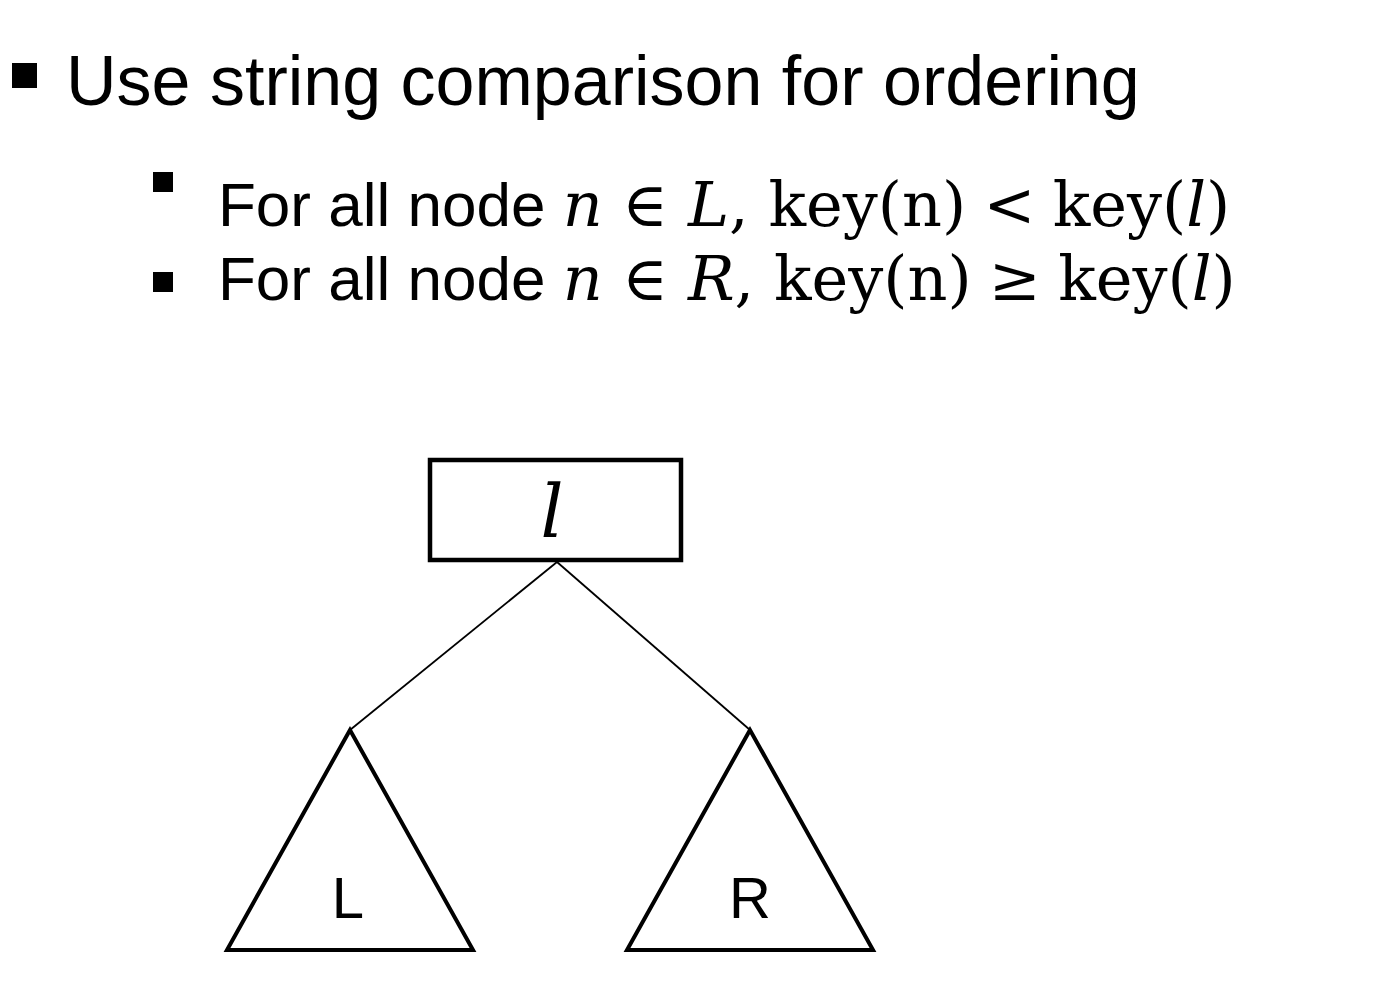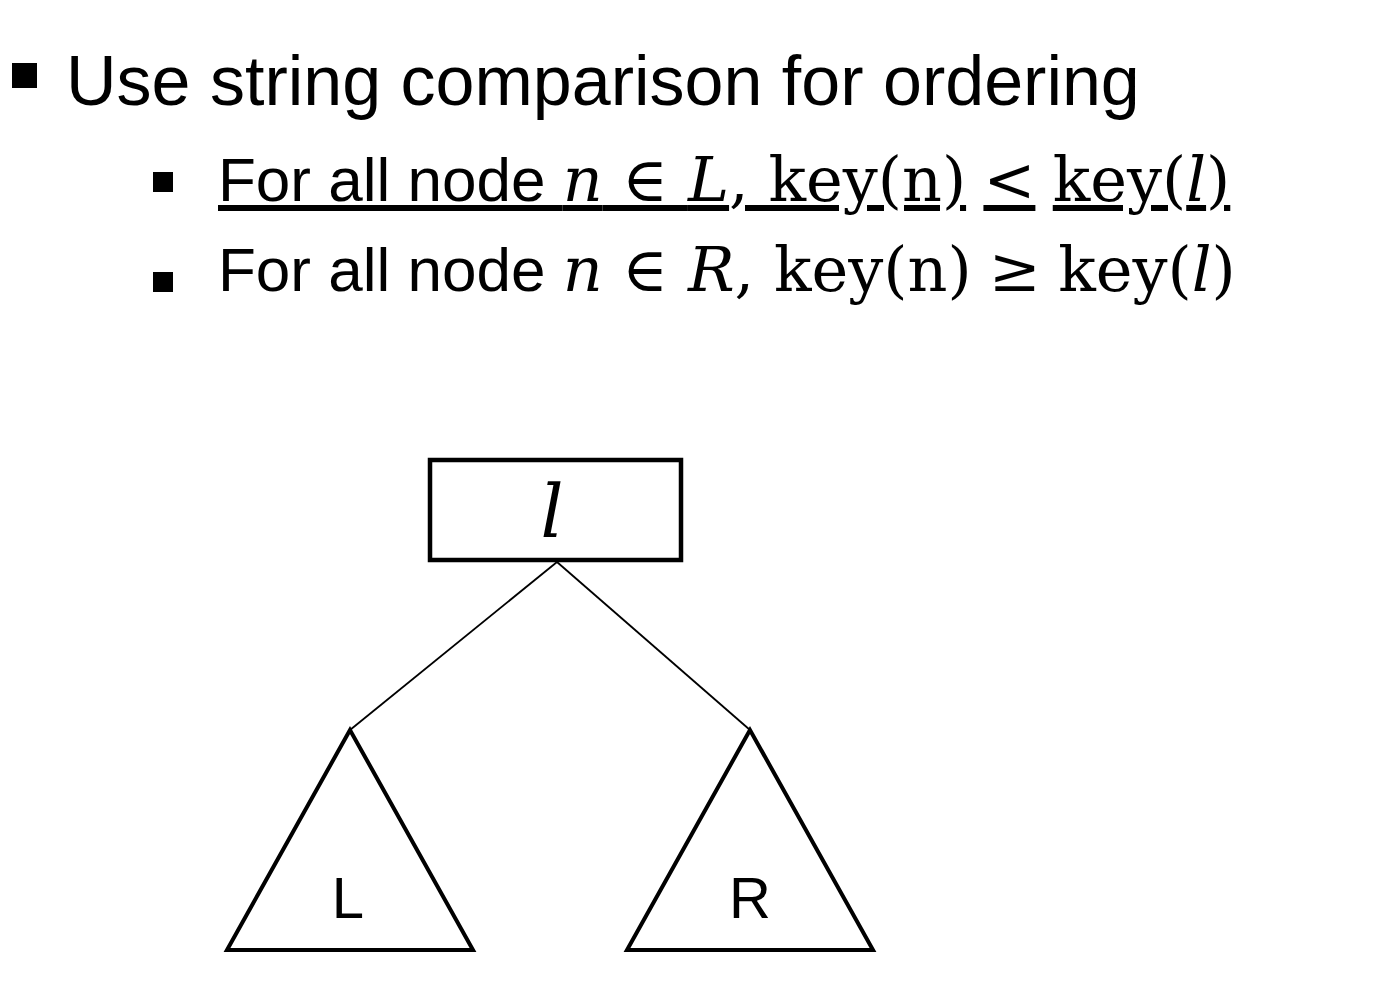--- a/index.html
+++ b/index.html
@@ -19,22 +19,22 @@
 
   .title-line {
     position:absolute; left:66px; top:46px;
     font-size:70px; line-height:1; white-space:nowrap;
     font-family:"Liberation Sans", sans-serif;
   }
   .sub-line {
     position:absolute; left:218px;
     font-size:62px; line-height:1; white-space:nowrap;
   }
-  .sub-line-1 { top:149px;text-decoration:underline; }
-  .sub-line-2 { top:239px; }
+  .sub-line-1 { top:174px; }
+  .sub-line-2 { top:248px; }
 
   .sans { font-family:"Liberation Sans", sans-serif; }
   .mser { font-family:"DejaVu Serif", "Liberation Serif", serif; }
   .mvar { font-family:"DejaVu Serif", "Liberation Serif", serif; font-style:italic; }
   .mop  { font-family:"DejaVu Serif", "Liberation Serif", serif; padding:0 0.28em; }
 
   .diagram-svg { position:absolute; left:0; top:0; }
   .shape { fill:#ffffff; stroke:#000000; }
   .node-box { stroke-width:4.5; }
   .subtree { stroke-width:4; stroke-linejoin:miter; }

